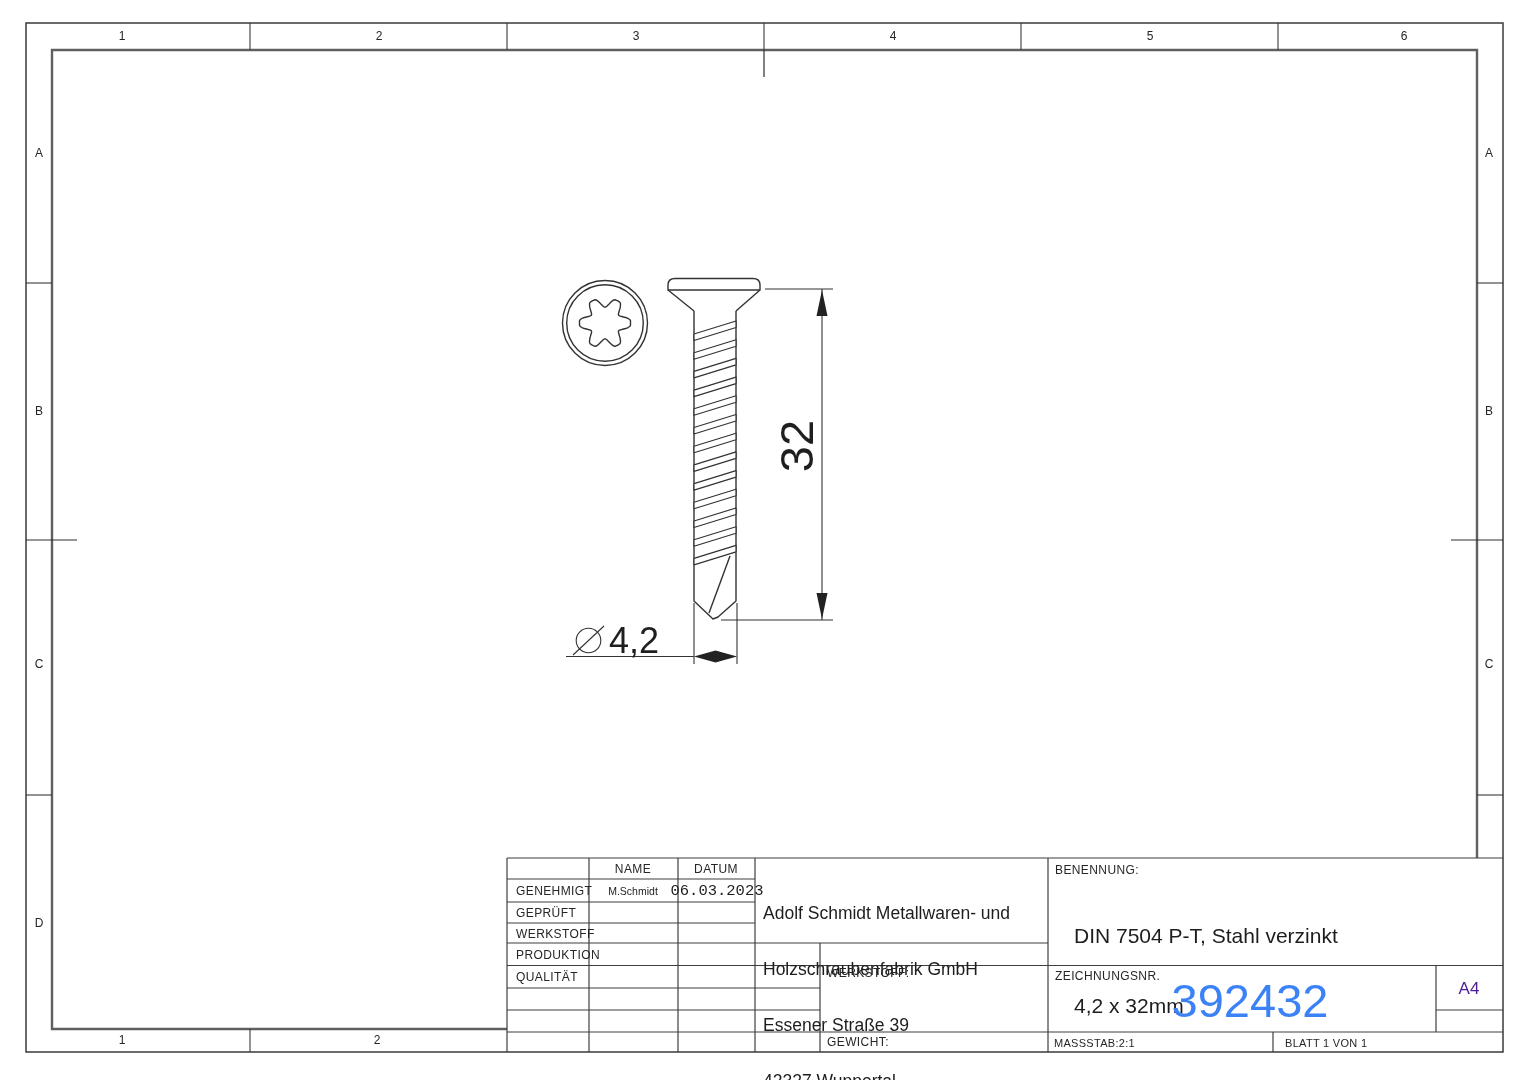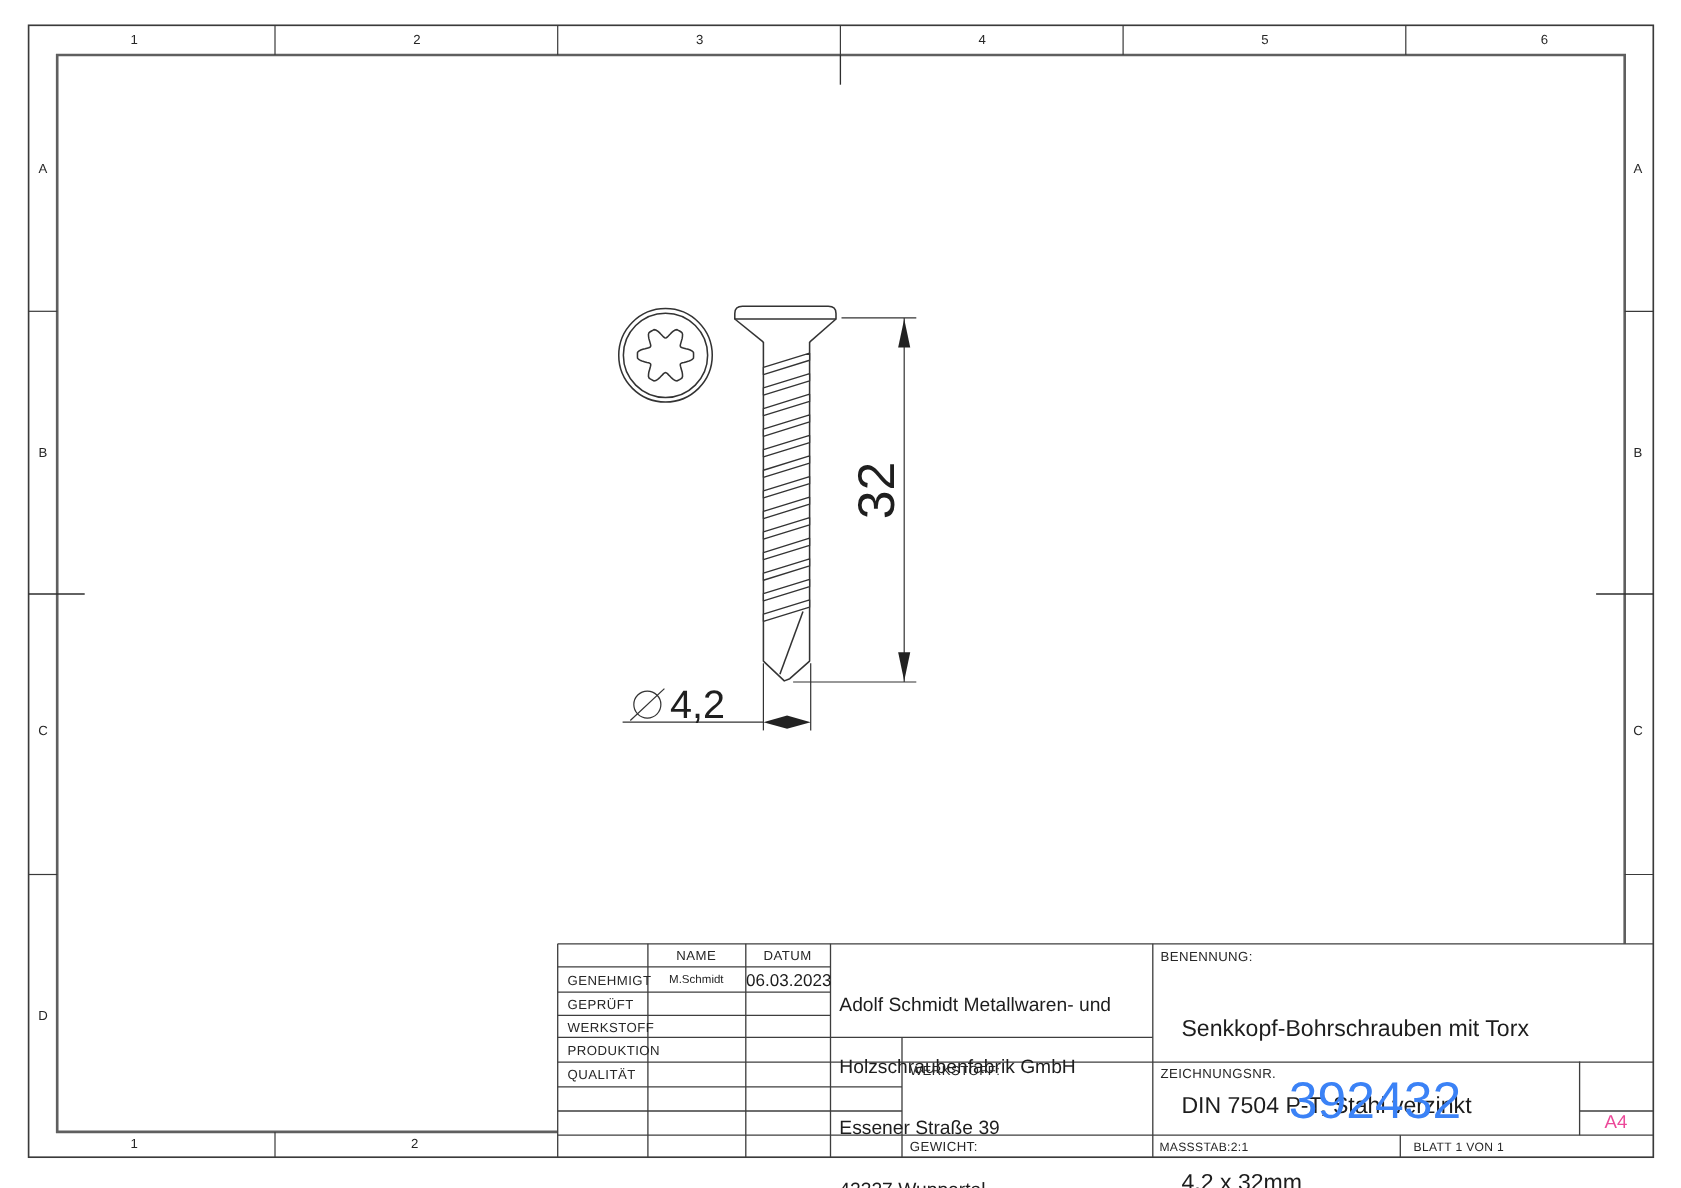--- a/index.html
+++ b/index.html
@@ -6,25 +6,25 @@
   body{
     width:1528px;height:1080px;background:#ffffff;position:relative;overflow:hidden;
     font-family:"Liberation Sans",sans-serif;color:#1d1d1d;
   }
   svg{position:absolute;left:0;top:0;}
   .t{position:absolute;white-space:pre;line-height:1;}
   .c{transform:translate(-50%,-50%);}
   .grid-lbl{font-size:12px;color:#262626;}
   .lbl{font-size:12px;letter-spacing:.4px;color:#262626;}
   .cell-val{font-size:10.5px;color:#1d1d1d;}
-  .date-val{font-size:15.5px;color:#1d1d1d;}
+  .date-val{font-size:15.5px;color:#1d1d1d;font-family:Liberation Mono, monospace;}
   .company{font-size:17.5px;line-height:18.6px;color:#1d1d1d;}
   .benennung{font-size:21px;line-height:23.2px;color:#1d1d1d;}
   .drawno{font-size:47px;color:#3b82f6;}
-  .format{font-size:17px;color:#ec4899;margin-top:32px;}
+  .format{font-size:17px;color:#4c1d95;}
   .small-row{font-size:11px;letter-spacing:.3px;color:#262626;}
   .dimtext{font-family:"Liberation Sans",sans-serif;fill:#1f1f1f;}
 </style>
 </head>
 <body>
 
 <svg width="1528" height="1080" viewBox="0 0 1528 1080">
 
   <g stroke="#3a3a3a" stroke-width="1.5" fill="none">
     <rect x="26" y="23" width="1477" height="1029"></rect>
@@ -137,21 +137,20 @@
   <div>Holzschraubenfabrik GmbH</div>
   <div>Essener Straße 39</div>
   <div>42327 Wuppertal</div>
 </div>
 
 <div class="t lbl" style="left:827px;top:967px">WERKSTOFF:</div>
 <div class="t lbl" style="left:827px;top:1036px">GEWICHT:</div>
 
 <div class="t lbl" style="left:1055px;top:864px">BENENNUNG:</div>
 <div class="t benennung" style="left:1074px;top:878px">
-  <div>Senkkopf-Bohrschrauben mit Torx</div>
   <div>DIN 7504 P-T, Stahl verzinkt</div>
   <div>4,2 x 32mm</div>
 </div>
 
 <div class="t lbl" style="left:1055px;top:970px">ZEICHNUNGSNR.</div>
 <div class="t c drawno" style="left:1250px;top:1000px">392432</div>
 <div class="t c format" style="left:1469px;top:988px">A4</div>
 <div class="t small-row" style="left:1054px;top:1038px">MASSSTAB:2:1</div>
 <div class="t small-row" style="left:1285px;top:1038px">BLATT 1 VON 1</div>
 

